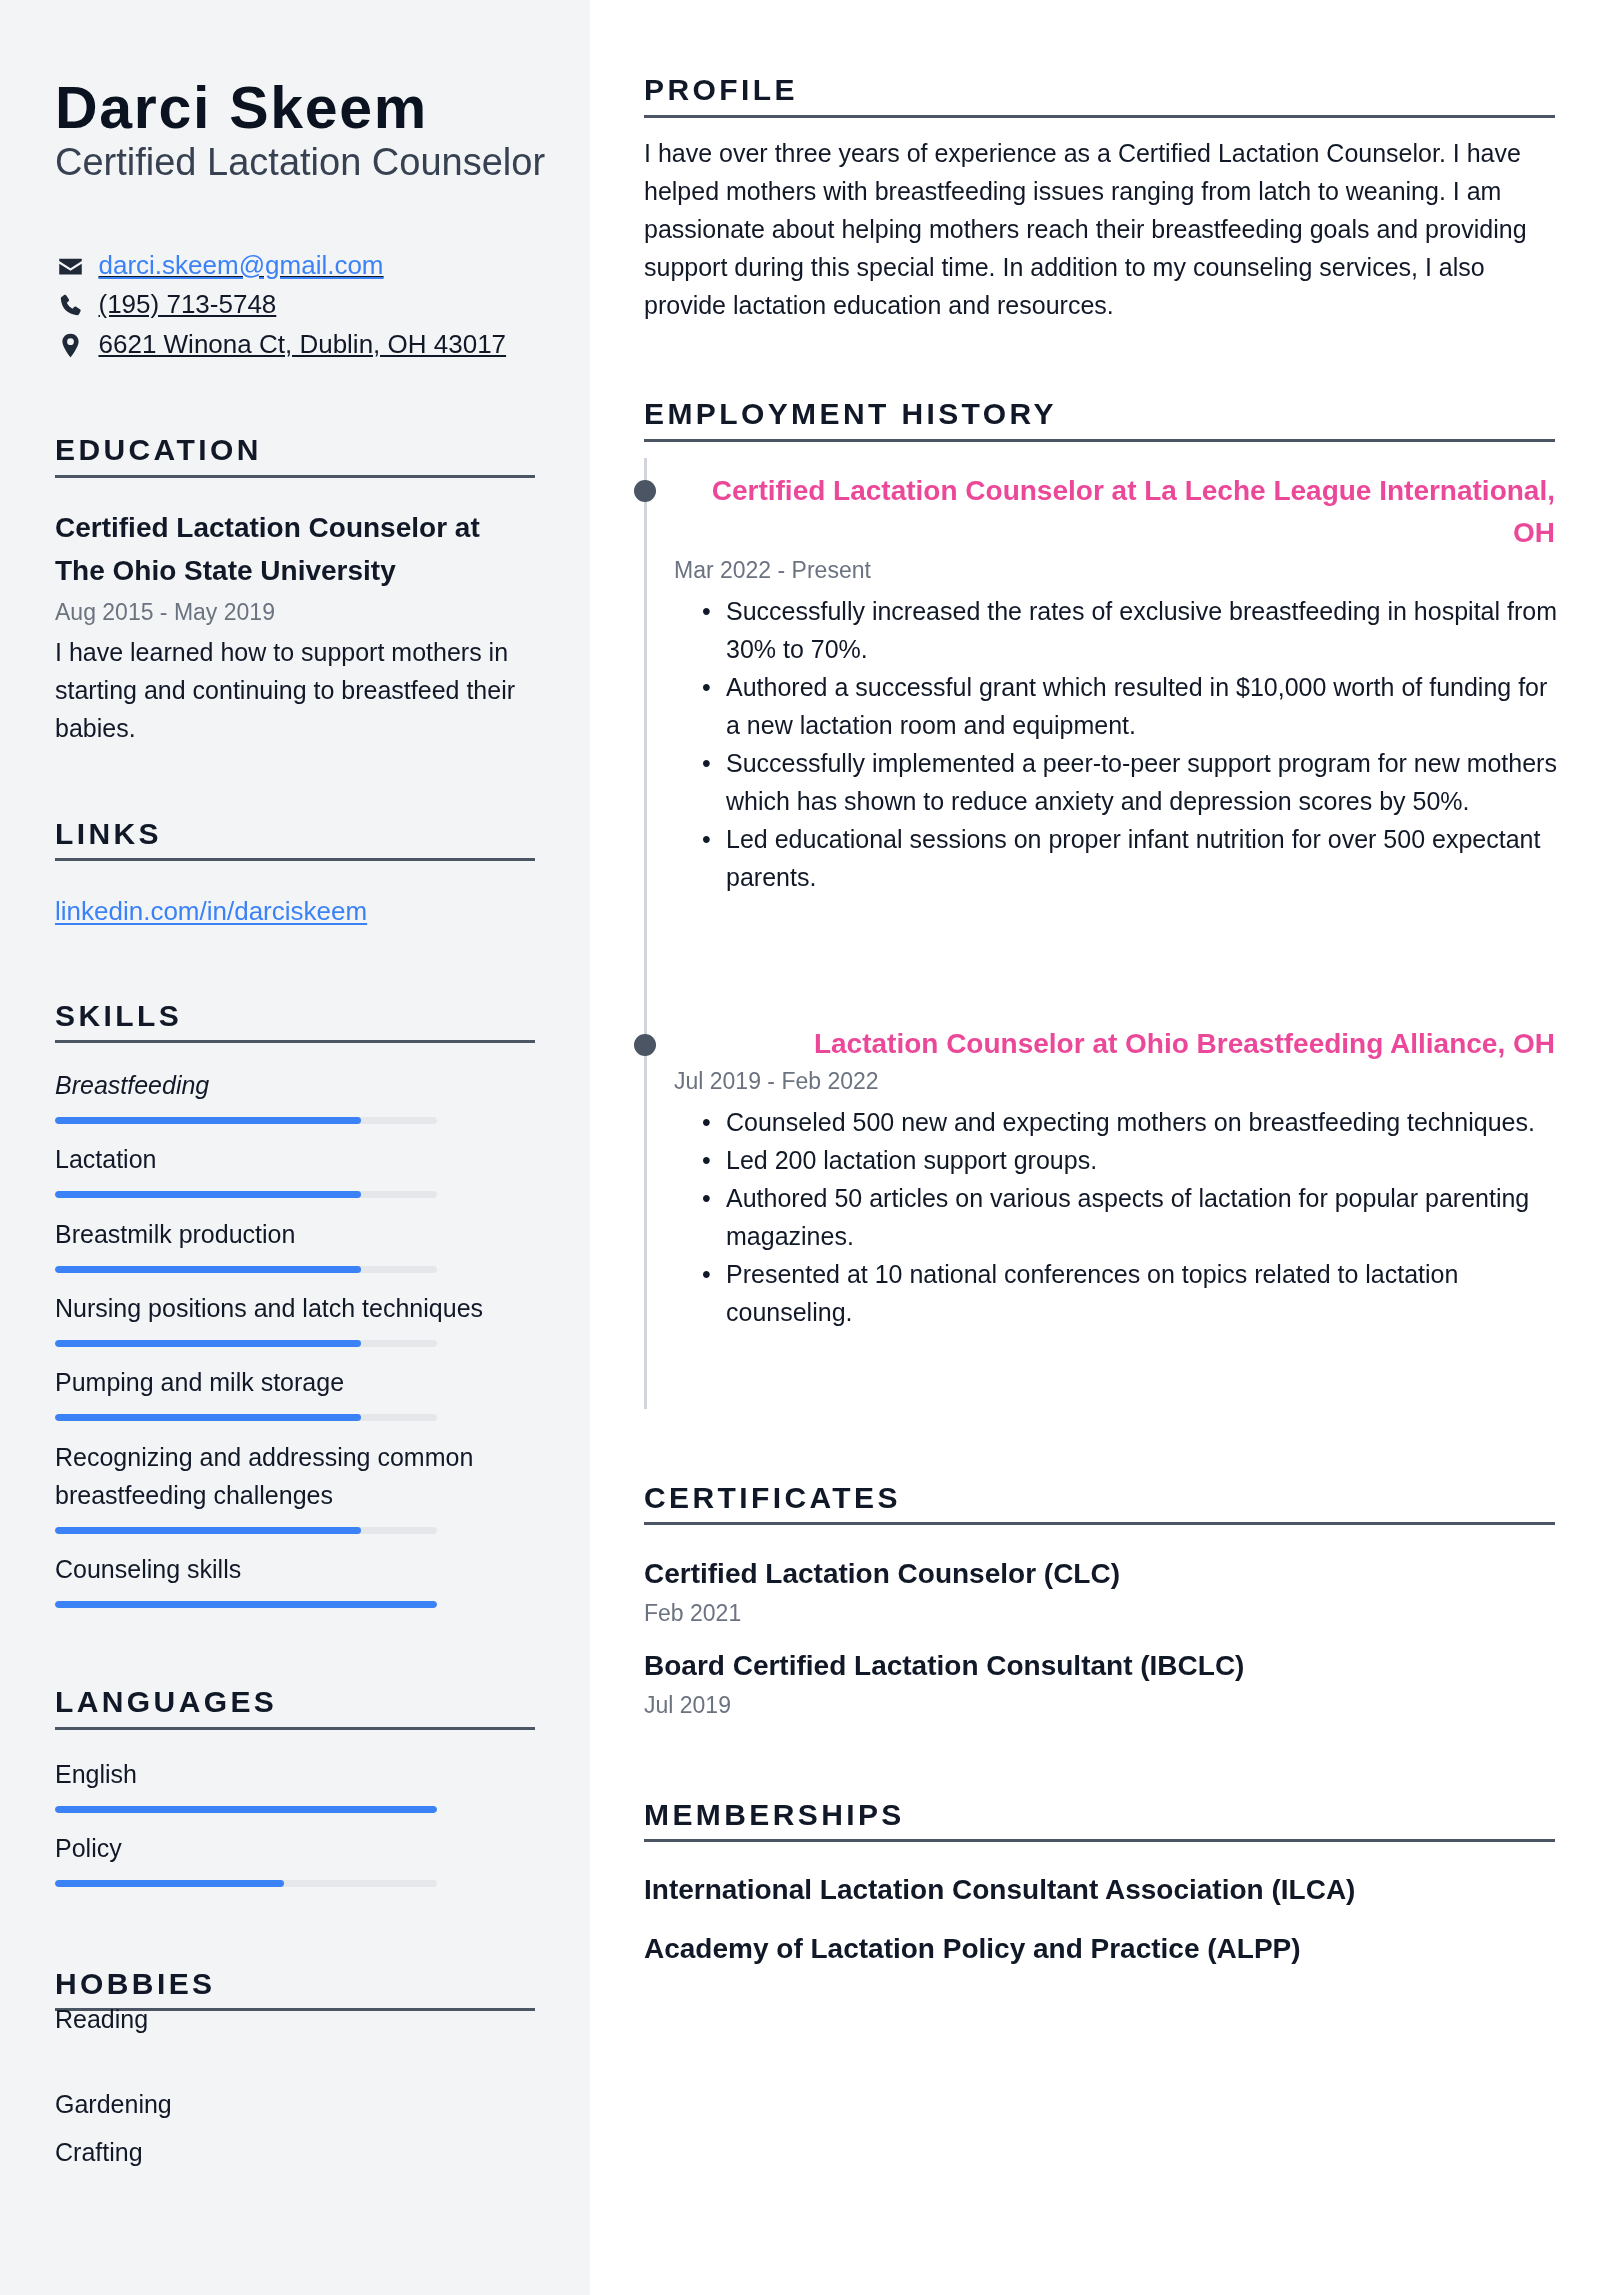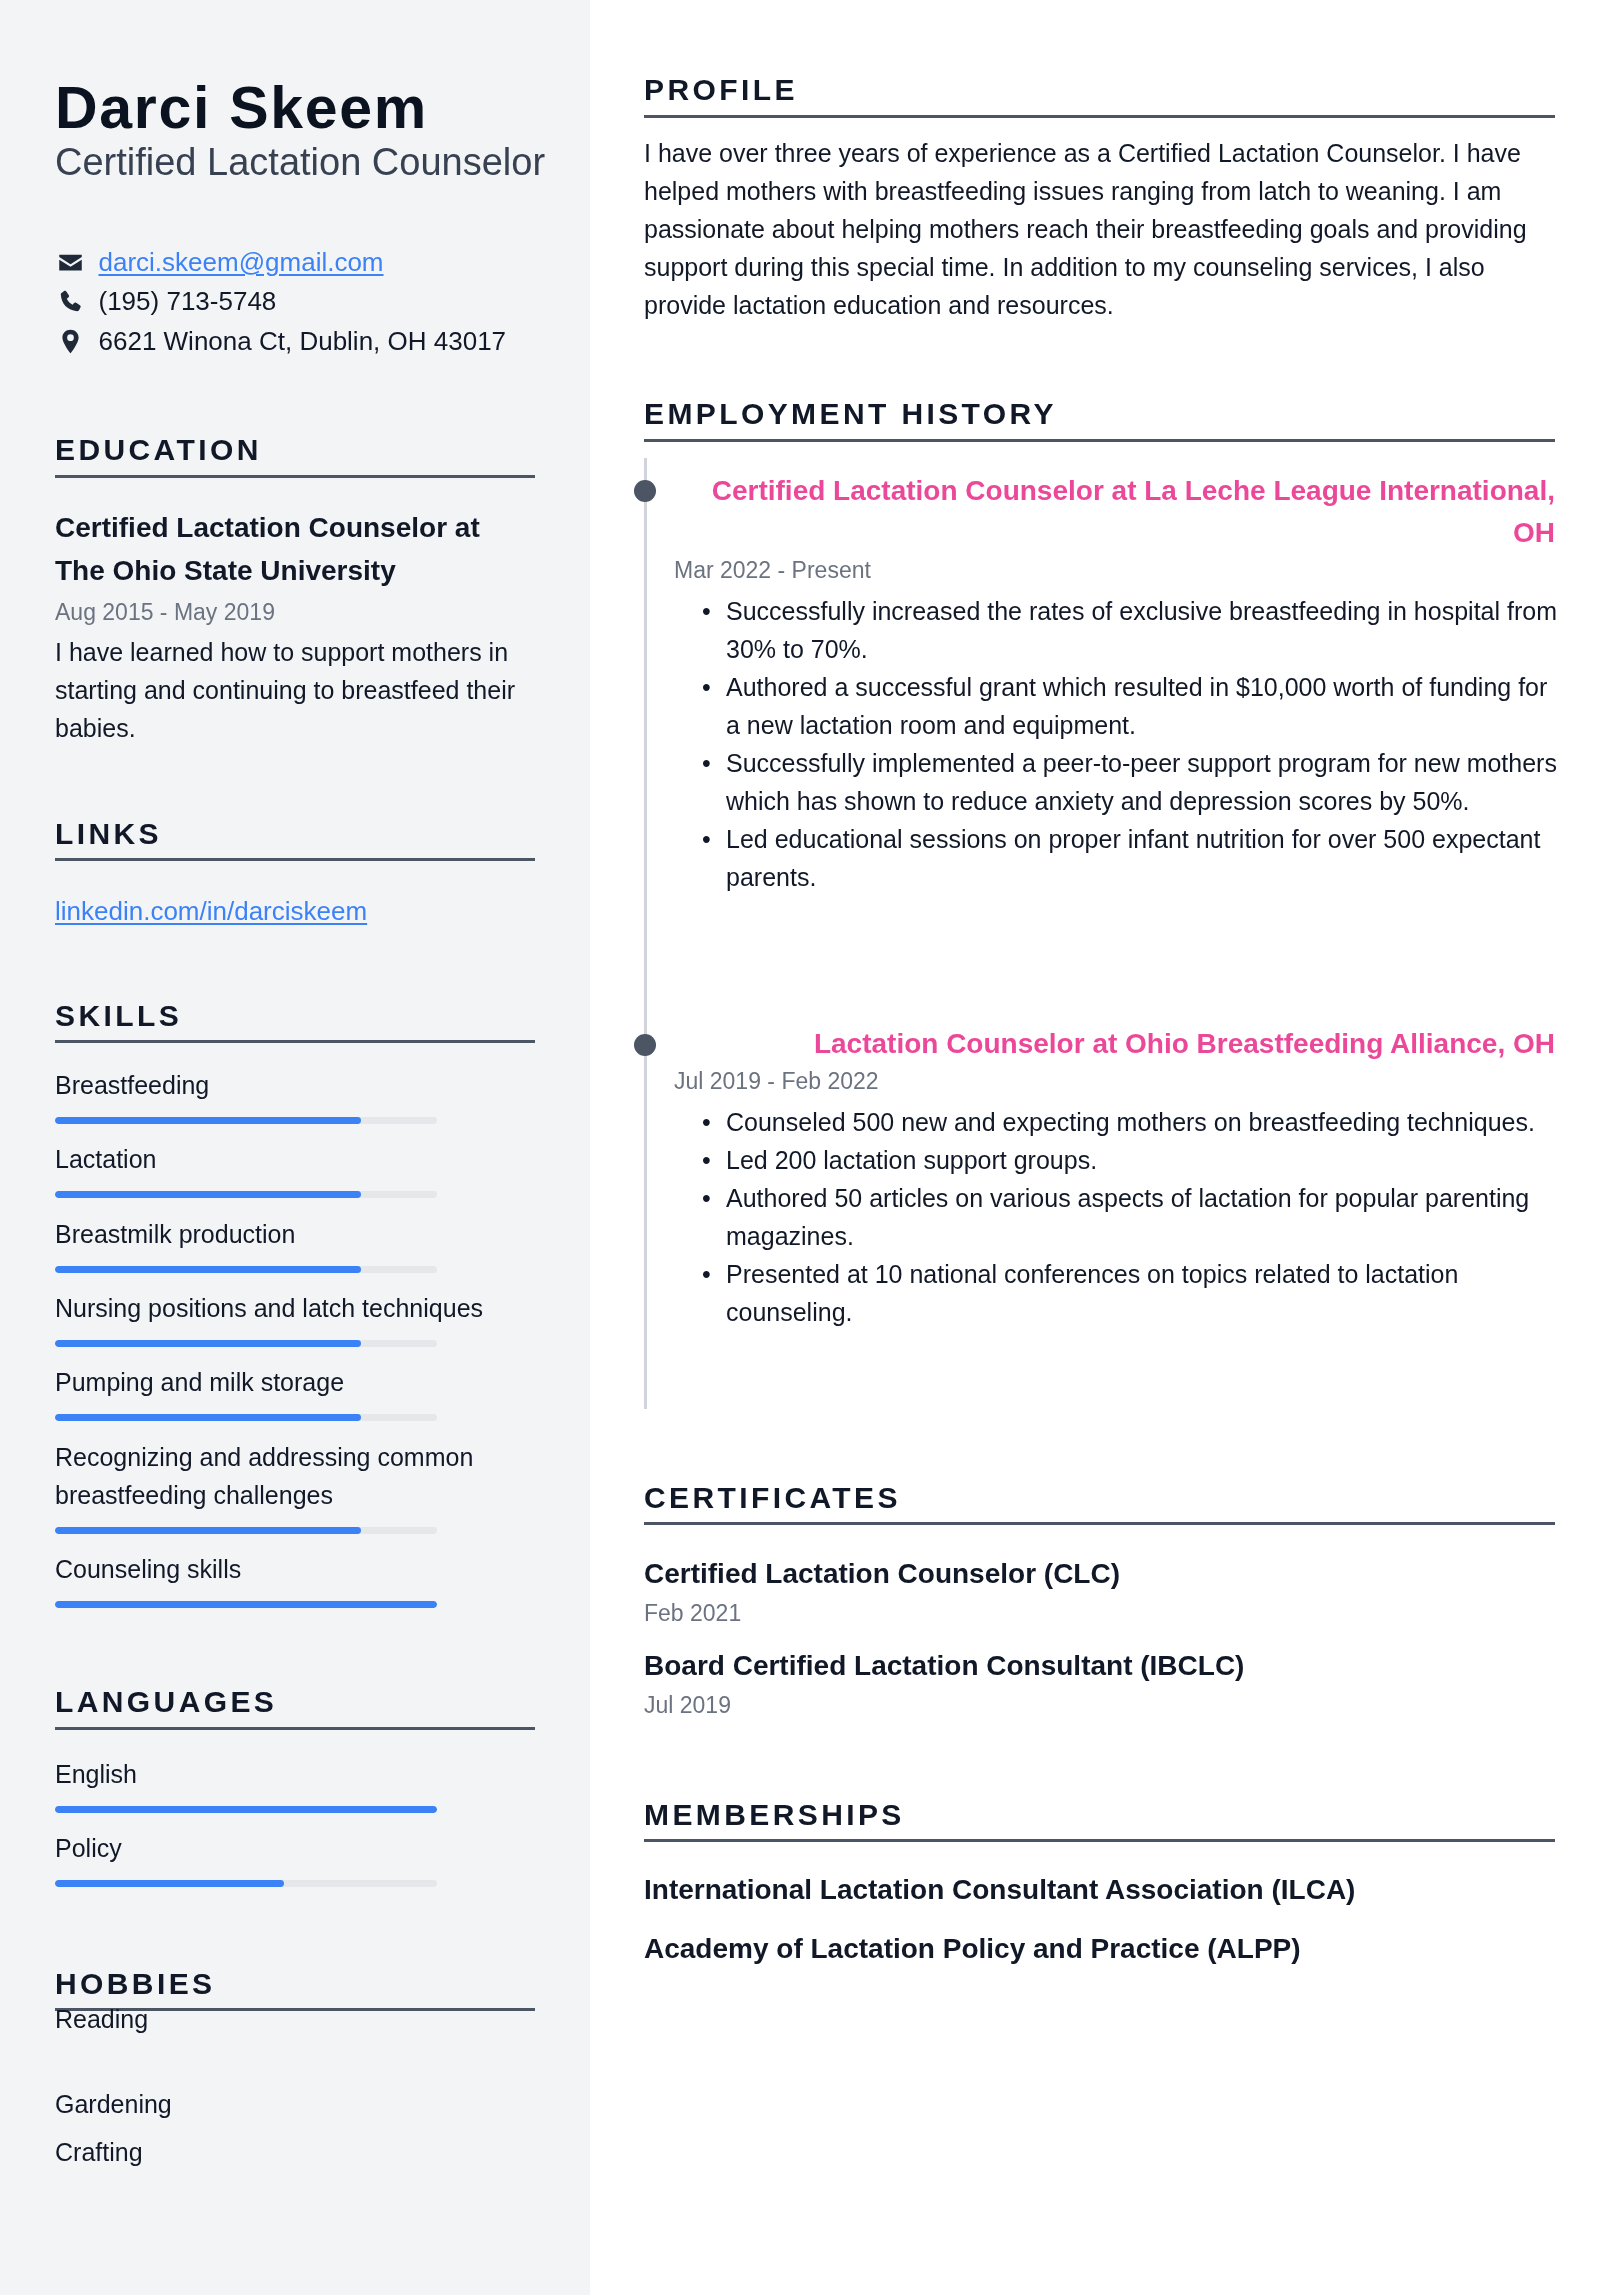--- a/index.html
+++ b/index.html
@@ -8,21 +8,21 @@
 
   .sidebar { position: absolute; left: 0; top: 0; width: 590px; height: 2295px; background: #f3f4f6; }
   .main { position: absolute; left: 590px; top: 0; width: 1034px; height: 2295px; background: #ffffff; }
 
   .abs { position: absolute; }
 
   
   .name { left: 55px; top: 74px; font-size: 59px; font-weight: bold; letter-spacing: 1.7px; color: #0b1220; line-height: 68px; white-space: nowrap; }
   .title { left: 55px; top: 140px; font-size: 38px; color: #374151; line-height: 44px; white-space: nowrap; }
 
-  .contact-row { left: 55px; height: 37px; display: flex; align-items: center; font-size: 26px; color: #111827; white-space: nowrap; }
+  .contact-row { left: 55px; height: 37px; display: flex; align-items: flex-end; font-size: 26px; color: #111827; white-space: nowrap; text-decoration: underline; }
   .contact-row .ico { width: 30px; height: 30px; margin-right: 13.5px; display: inline-flex; align-items: center; justify-content: center; }
   .contact-row .ico svg { width: 27px; height: 27px; fill: #1f2937; }
   .link { color: #3b82f6; text-decoration: underline; text-underline-offset: 3.4px; }
 
   
   .sec-head { font-size: 30px; font-weight: bold; letter-spacing: 3.4px; color: #111827; line-height: 37px; white-space: nowrap; }
   .sec-rule { height: 2.5px; background: #4b5563; }
   .left-sec .sec-head, .left-sec .sec-rule { position: absolute; left: 55px; }
   .left-sec .sec-rule { width: 480px; }
   .right-sec .sec-head, .right-sec .sec-rule { position: absolute; left: 644px; }
@@ -99,21 +99,21 @@
 <div class="left-sec">
   <div class="sec-head" style="top:815px;">LINKS</div>
   <div class="sec-rule" style="top:858px;"></div>
   <a class="abs link" style="left:55px; top:892px; font-size:26px; line-height:38px; white-space:nowrap;">linkedin.com/in/darciskeem</a>
 </div>
 
 <div class="left-sec">
   <div class="sec-head" style="top:997px;">SKILLS</div>
   <div class="sec-rule" style="top:1040px;"></div>
 
-  <div class="skill" style="top:1066px;">
+  <div class="skill" style="top:1066px;font-style:italic;">
     <div class="skill-label">Breastfeeding</div>
     <div class="bar" style="top:51px;">
         <div class="bar-fill" style="width: 80%;"></div>
       </div>
   </div>
   <div class="skill" style="top:1140px;">
     <div class="skill-label">Lactation</div>
     <div class="bar" style="top:51px;">
         <div class="bar-fill" style="width: 80%;"></div>
       </div>

